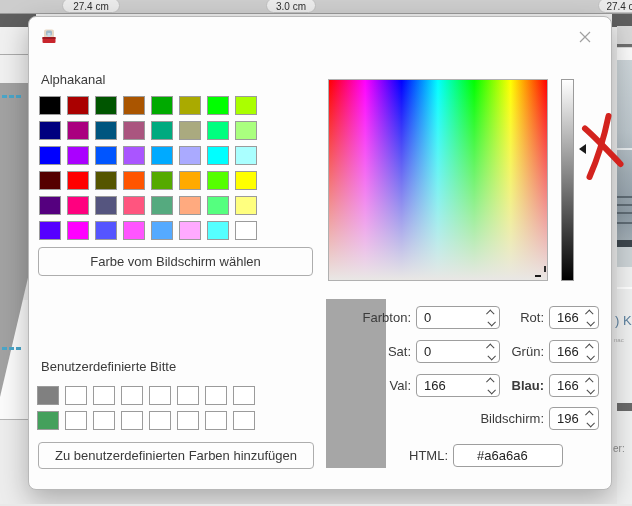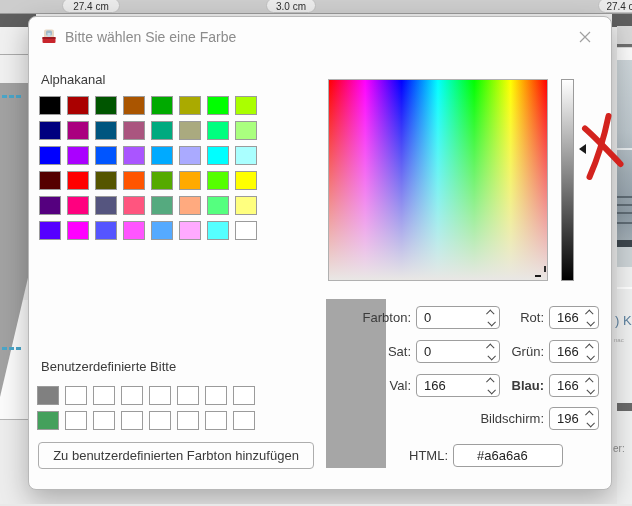--- a/index.html
+++ b/index.html
@@ -142,21 +142,20 @@
 
   <div class="dialog">
     <div class="titlebar">
       <svg class="app-icon" viewBox="0 0 16 16">
         <rect x="3" y="1.5" width="10" height="9" rx="2" fill="#e7d7c3"></rect>
         <rect x="5" y="2.5" width="6" height="5" rx="1.5" fill="#9fb9c9"></rect>
         <rect x="6.5" y="5" width="3" height="4" fill="#c8dce8"></rect>
         <rect x="1.5" y="9" width="13" height="6" rx="1" fill="#c8252c"></rect>
         <rect x="1.5" y="9" width="13" height="2" fill="#a01b21"></rect>
       </svg>
-      <span class="title">Bitte wählen Sie eine Farbe</span>
       <svg class="close-btn" viewBox="0 0 16 16">
         <path d="M3 3 L13 13 M13 3 L3 13" stroke="#a0a0a0" stroke-width="1.2" fill="none"></path>
       </svg>
     </div>
 
     <span class="section-label" style="left:12px; top:55px;">Alphakanal</span>
     <div class="wellgrid" id="basicGrid" style="left:10px; top:79px;">
         <div class="well" style="background: rgb(0, 0, 0);"></div>
         <div class="well" style="background: rgb(170, 0, 0);"></div>
         <div class="well" style="background: rgb(0, 85, 0);"></div>
@@ -200,20 +199,21 @@
         <div class="well" style="background: rgb(85, 0, 255);"></div>
         <div class="well" style="background: rgb(255, 0, 255);"></div>
         <div class="well" style="background: rgb(85, 85, 255);"></div>
         <div class="well" style="background: rgb(255, 85, 255);"></div>
         <div class="well" style="background: rgb(85, 170, 255);"></div>
         <div class="well" style="background: rgb(255, 170, 255);"></div>
         <div class="well" style="background: rgb(85, 255, 255);"></div>
         <div class="well" style="background: rgb(255, 255, 255);"></div>
       </div>
 
+    <button class="btn" style="left:9px; top:230px; width:275px; height:29px;">Farbe vom Bildschirm wählen</button>
 
     <span class="section-label" style="left:12px; top:342px;">Benutzerdefinierte Bitte</span>
     <div class="wellgrid" id="customGrid" style="left:8px; top:369px;">
         <div class="well" style="background: rgb(128, 128, 128);"></div>
         <div class="well" style="background: rgb(255, 255, 255);"></div>
         <div class="well" style="background: rgb(255, 255, 255);"></div>
         <div class="well" style="background: rgb(255, 255, 255);"></div>
         <div class="well" style="background: rgb(255, 255, 255);"></div>
         <div class="well" style="background: rgb(255, 255, 255);"></div>
         <div class="well" style="background: rgb(255, 255, 255);"></div>
@@ -221,21 +221,21 @@
         <div class="well" style="background: rgb(68, 160, 92);"></div>
         <div class="well" style="background: rgb(255, 255, 255);"></div>
         <div class="well" style="background: rgb(255, 255, 255);"></div>
         <div class="well" style="background: rgb(255, 255, 255);"></div>
         <div class="well" style="background: rgb(255, 255, 255);"></div>
         <div class="well" style="background: rgb(255, 255, 255);"></div>
         <div class="well" style="background: rgb(255, 255, 255);"></div>
         <div class="well" style="background: rgb(255, 255, 255);"></div>
       </div>
 
-    <button class="btn" style="left:9px; top:425px; width:276px; height:27px;">Zu benutzerdefinierten Farbton hinzufügen</button>
+    <button class="btn" style="left:9px; top:425px; width:276px; height:27px;">Zu benutzerdefinierten Farben hinzufügen</button>
 
     <div class="picker">
       <svg width="220" height="202" viewBox="0 0 220 202">
         <path d="M216 186 V192 M216 200 V206 M206 196 H212 M220 196 H226" stroke="#1a1a1a" stroke-width="1.8" fill="none"></path>
       </svg>
     </div>
     <div class="lum-slider"></div>
     <div class="lum-arrow"></div>
 
     <div class="preview" id="previewSwatch" style="background: rgb(166, 166, 166);"></div>

